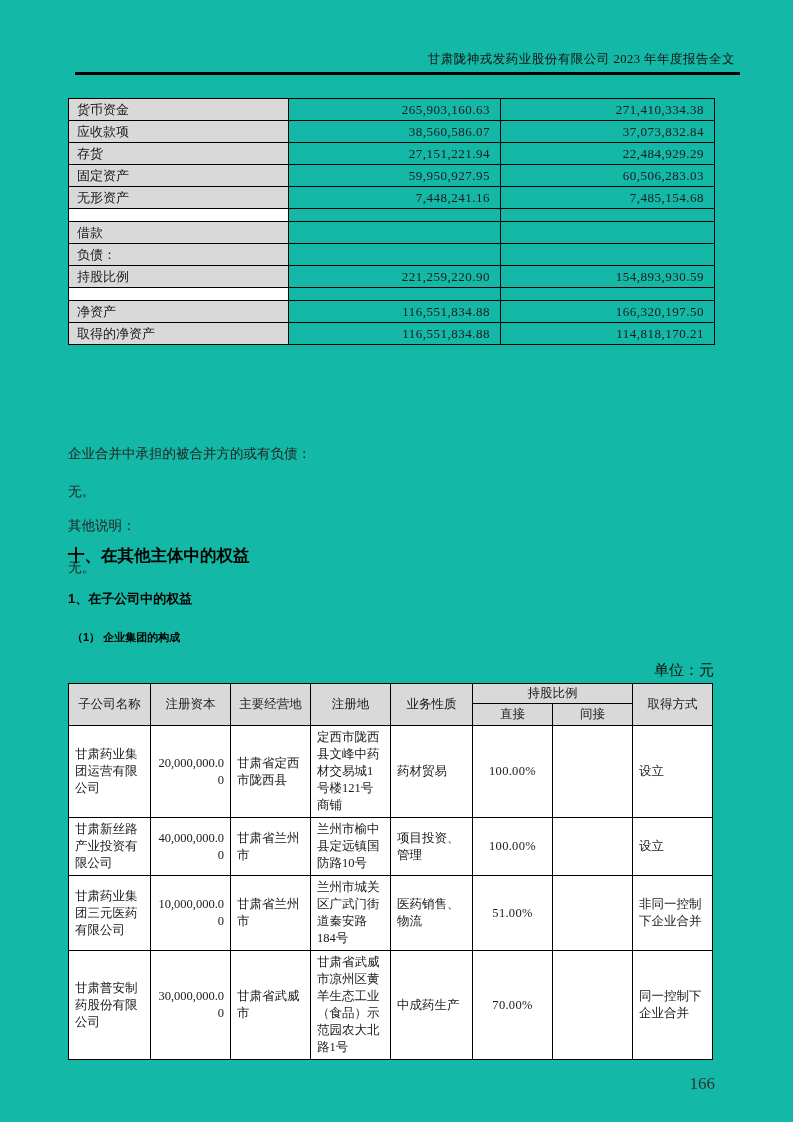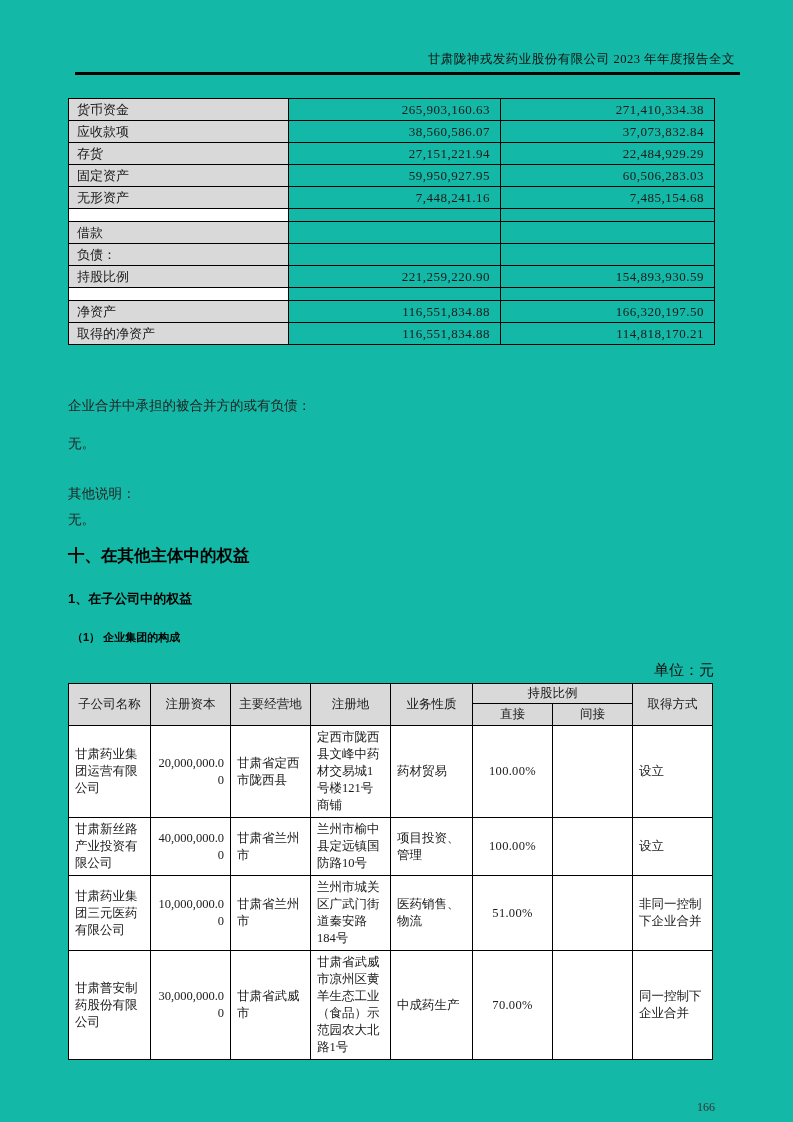--- a/index.html
+++ b/index.html
@@ -58,24 +58,25 @@
     padding: 1px 10px;
     letter-spacing: 0.5px;
   }
 
   
   .body-text {
     position: absolute;
     left: 68px;
     font-size: 13.5px;
     color: #222;
+    margin-top: 48px;
   }
   .p1 { top: 397px; }
   .p2 { top: 435px; }
-  .p3 { top: 485px; }
+  .p3 { top: 469px; }
   .p4 { top: 511px; }
 
   
   .h-level1 {
     position: absolute;
     left: 68px;
     top: 545px;
     font-family: "Liberation Sans", "DejaVu Sans", sans-serif;
     font-weight: bold;
     font-size: 16.5px;
@@ -133,23 +134,23 @@
   .sub-table td.cap { text-align: right; word-break: break-all; }
   .sub-table td.pct { text-align: center; letter-spacing: 0.3px; margin-left: 36px; }
   .sub-table tr.r1 { height: 87px; }
   .sub-table tr.r2 { height: 55px; }
   .sub-table tr.r3 { height: 70px; }
   .sub-table tr.r4 { height: 100px; }
 
   
   .page-number {
     position: absolute;
-    top: 1100px;
+    top: 1074px;
     right: 78px;
-    font-size: 12px;
+    font-size: 17px;
     color: #333;
   }
 </style>
 </head>
 <body>
 
 <div class="page">
 
   <div class="doc-header-title">甘肃陇神戎发药业股份有限公司 2023 年年度报告全文</div>
   <div class="doc-header-rule"></div>

